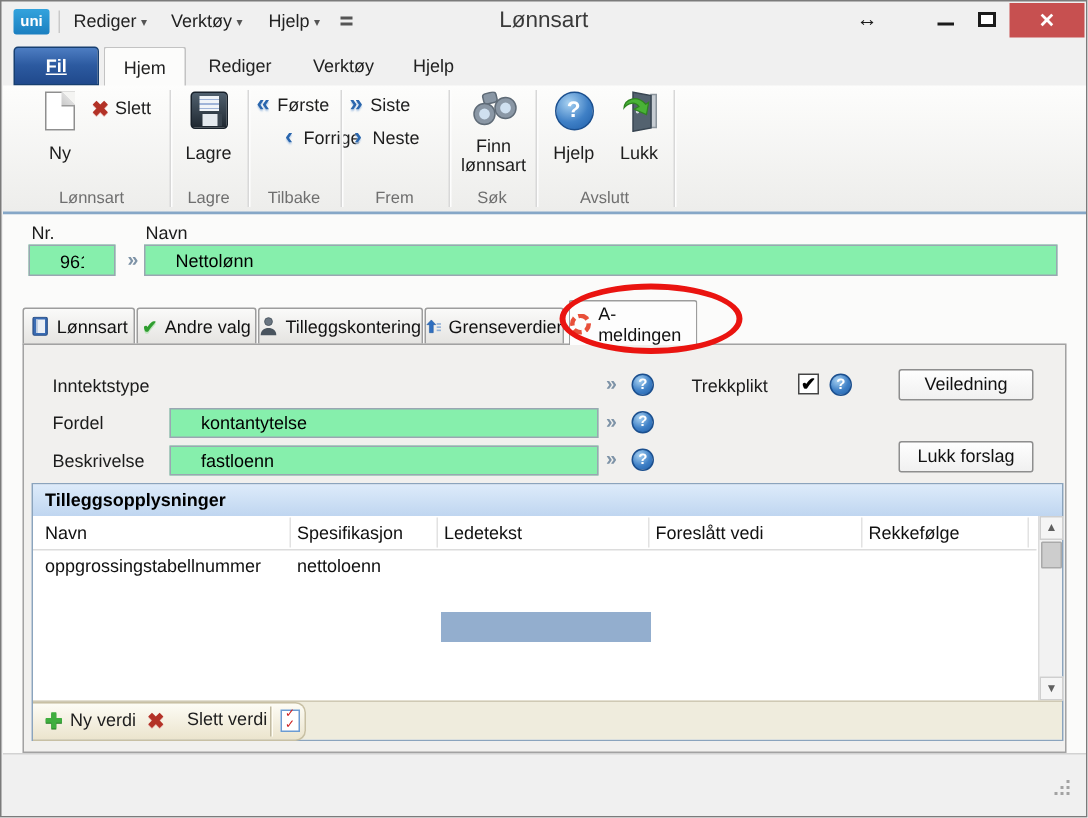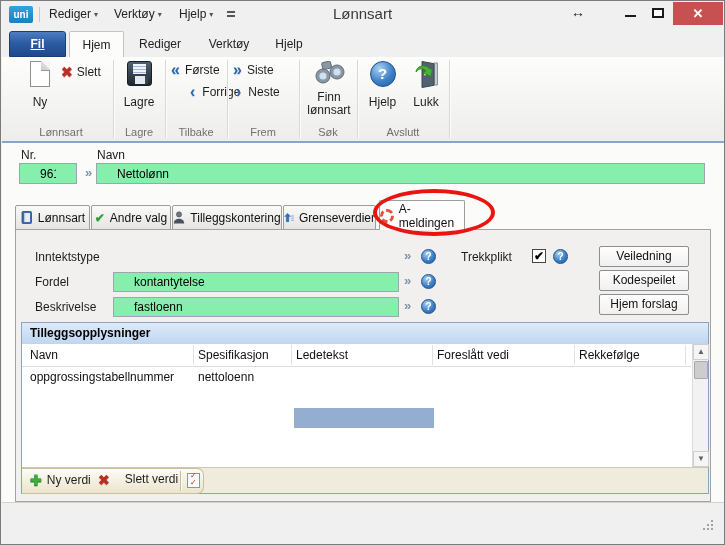--- a/index.html
+++ b/index.html
@@ -277,22 +277,21 @@
   <div class="abs lbl" style="left:34px; top:299px;">Beskrivelse</div>
   <input class="abs tinput" style="left: 112px; top: 296px; width: 286px; height: 20px;" value="fastloenn">
   <span class="abs dchev" style="left:403px; top:297px;"></span>
   <div class="abs qicon qicon-sm" style="left:420px; top:298px;"></div>
 
   <div class="abs lbl" style="left:460px; top:249px;">Trekkplikt</div>
   <div class="abs checkbox" style="left:531px; top:248px;">✔</div>
   <div class="abs qicon qicon-sm" style="left:552px; top:248px;"></div>
 
   <div class="abs btn3d" style="left:598px; top:245px; width:90px; height:21px; line-height:19px;">Veiledning</div>
-  <div class="abs btn3d" style="left:598px; top:269px; width:90px; height:21px; line-height:19px;">Kodespeilet</div>
-  <div class="abs btn3d" style="left:598px; top:293px; width:90px; height:21px; line-height:19px;">Hjem forslag</div>
+  <div class="abs btn3d" style="left:598px; top:293px; width:90px; height:21px; line-height:19px;">Lukk forslag</div>
 
   <div class="abs grp" style="left:20px; top:321px; width:688px; height:172px;">
     <div class="grp-header" style="height:38px;">
       <span>Tilleggsopplysninger</span>
     </div>
 
     <div class="abs" style="left:0; top:21px; width:686px; height:123px; background:#fff;">
 
       <div class="abs col-h" style="left:8px;   top:4px;">Navn</div>
       <div class="abs col-h" style="left:176px; top:4px;">Spesifikasjon</div>

